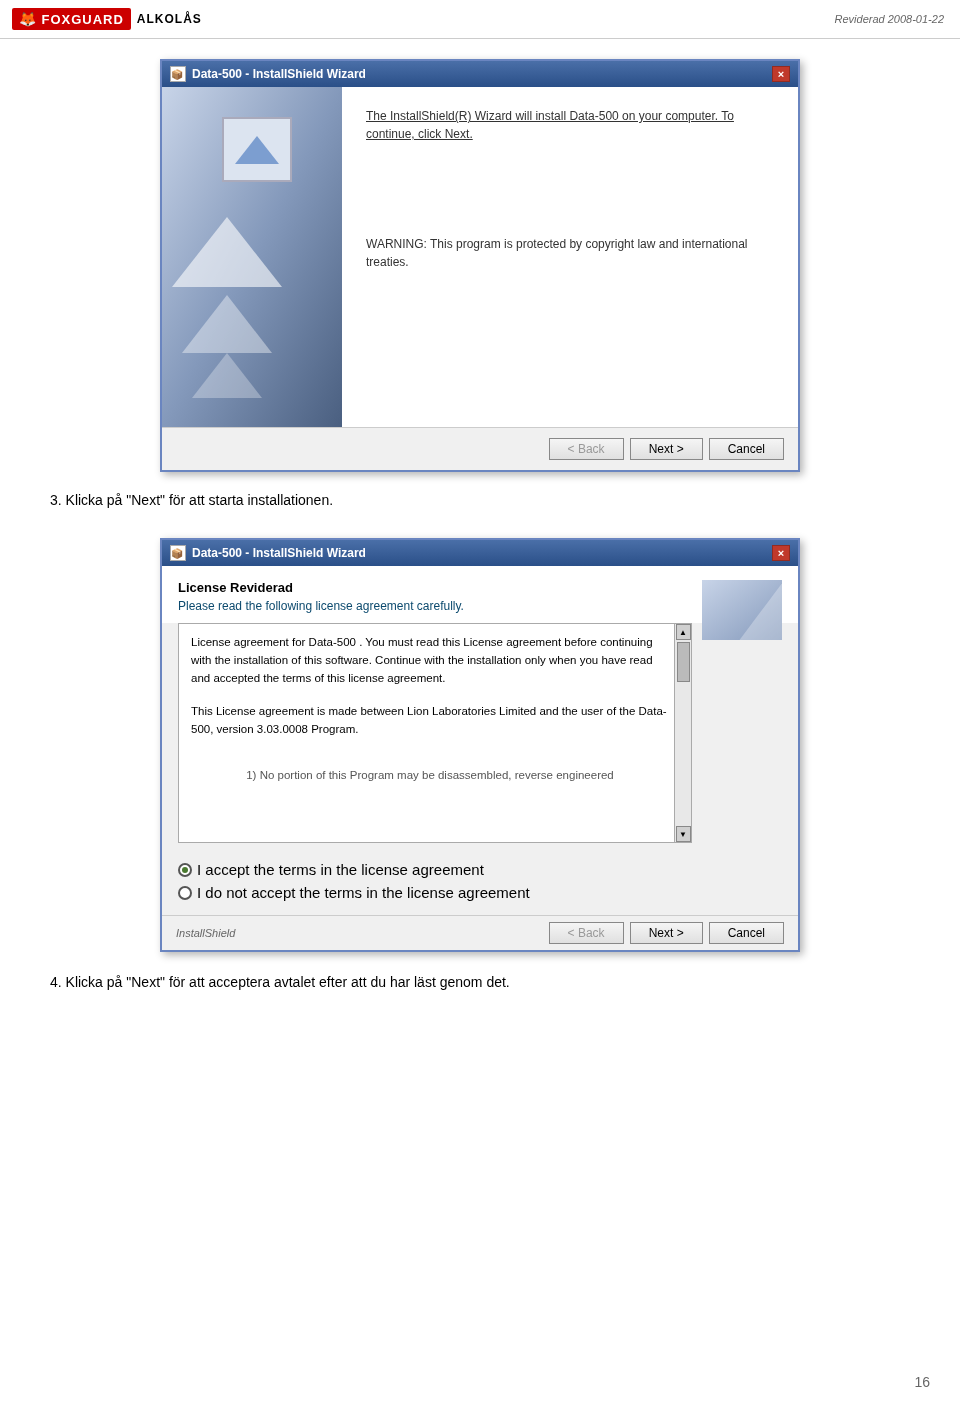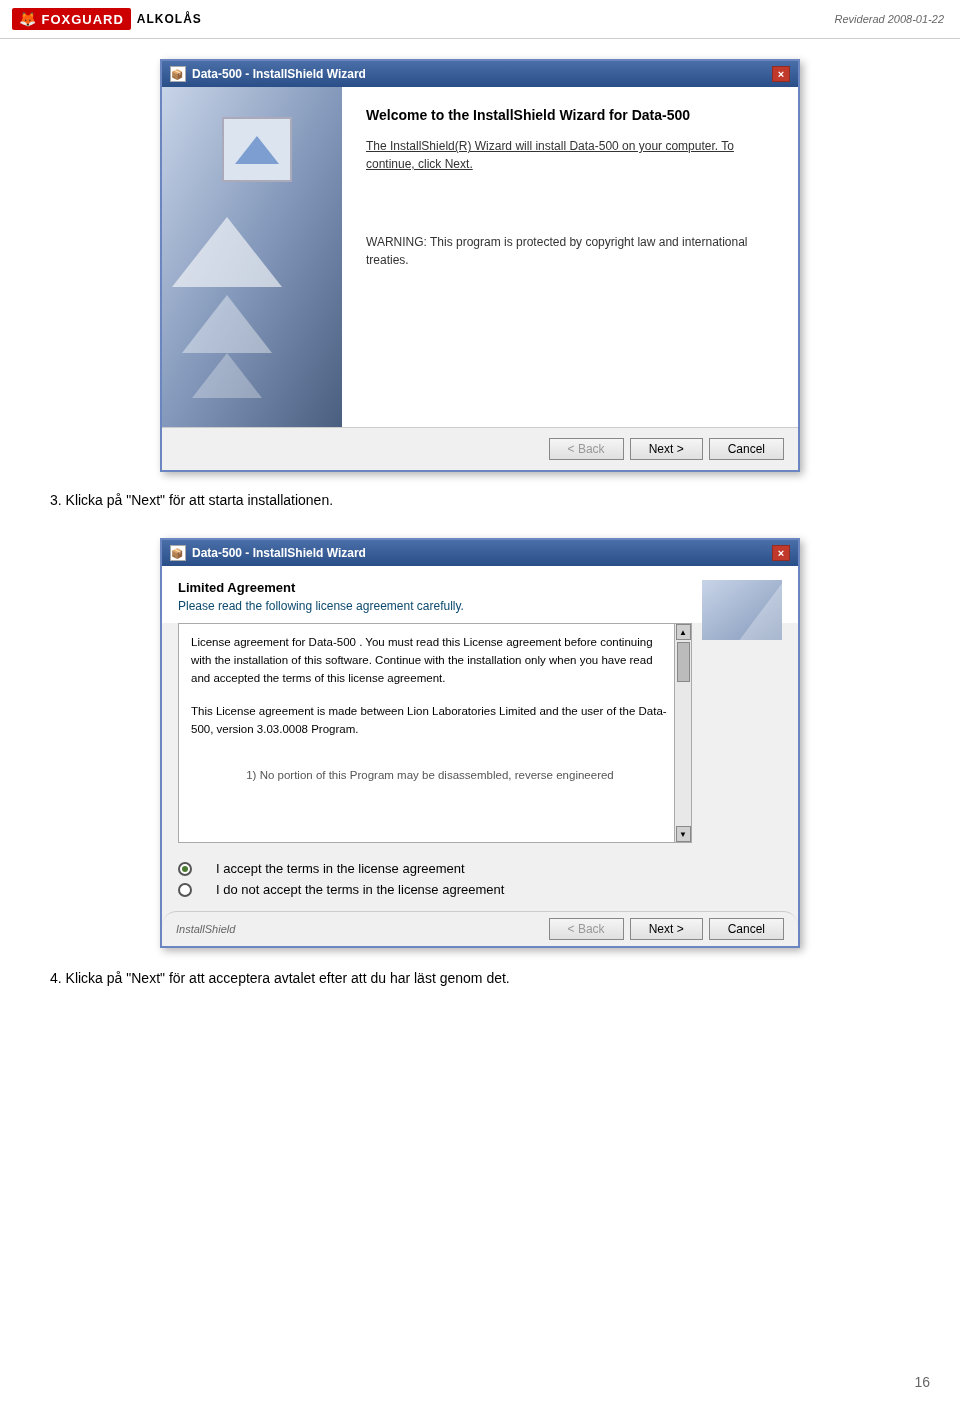--- a/index.html
+++ b/index.html
@@ -147,21 +147,21 @@
       font-size: 12px;
       color: #333;
       margin-bottom: 20px;
       line-height: 1.5;
       text-decoration: underline;
     }
 
     .welcome-warning {
       font-size: 12px;
       color: #333;
-      margin-top: 60px;
+      margin-top: 92px;
       line-height: 1.5;
     }
 
     
     .tri-container {
       position: absolute;
       top: 30px;
       left: 20px;
     }
 
@@ -224,21 +224,20 @@
       align-items: center;
     }
 
     .dialog-footer-installshield {
       background: #f0f0f0;
       border-top: 1px solid #ccc;
       padding: 6px 14px;
       display: flex;
       justify-content: space-between;
       align-items: center;
-      border-radius: 15px;
     }
 
     .installshield-label {
       font-size: 11px;
       color: #666;
       font-style: italic;
     }
 
     .footer-buttons {
       display: flex;
@@ -377,23 +376,23 @@
     }
 
     .license-radio-area {
       padding: 8px 16px 8px 16px;
       background: #f0f0f0;
     }
 
     .radio-item {
       display: flex;
       align-items: center;
-      gap: 24px;
+      gap: 5px;
       margin-bottom: 6px;
-      font-size: 13px;
+      font-size: 15px;
     }
 
     .radio-input {
       width: 14px;
       height: 14px;
       border-radius: 50%;
       border: 2px solid #555;
       background: #fff;
       display: flex;
       align-items: center;
@@ -460,21 +459,20 @@
           <div class="thumb-inner"></div>
         </div>
         <div class="tri-container" style="top:130px; left:10px;">
           <div class="tri"></div>
           <div class="tri2"></div>
           <div class="tri3"></div>
         </div>
       </div>
 
       <div class="welcome-right">
-        <div class="welcome-title">Welcome to the InstallShield Wizard for Data-500</div>
         <div class="welcome-desc">The InstallShield(R) Wizard will install Data-500 on your computer. To continue, click Next.</div>
         <div class="welcome-warning">WARNING: This program is protected by copyright law and international treaties.</div>
       </div>
     </div>
 
     <div class="dialog-footer">
       <button class="btn btn-disabled">&lt; Back</button>
       <button class="btn">Next &gt;</button>
       <button class="btn">Cancel</button>
     </div>
@@ -491,21 +489,21 @@
         <div class="dialog-icon">📦</div>
         <span>Data-500 - InstallShield Wizard</span>
       </div>
       <div class="close-btn">×</div>
     </div>
 
     <div class="license-header">
       <div class="license-header-right">
         <div class="lic-tri"></div>
       </div>
-      <div class="license-header-title">Limited Agreement</div>
+      <div class="license-header-title">License Reviderad</div>
       <div class="license-header-subtitle">Please read the following license agreement carefully.</div>
     </div>
 
     <div class="license-body">
       <div class="license-text" style="padding-right:22px;">
         <p style="margin-bottom:16px;">License agreement for Data-500 . You must read this License agreement before continuing with the installation of this software. Continue with the installation only when you have read and accepted the terms of this license agreement.</p>
         <p style="margin-bottom:28px;">This License agreement is made between Lion Laboratories Limited and the user of the Data-500, version 3.03.0008 Program.</p>
         <p style="color:#555;text-align:center;">1) No portion of this Program may be disassembled, reverse engineered</p>
       </div>
 

